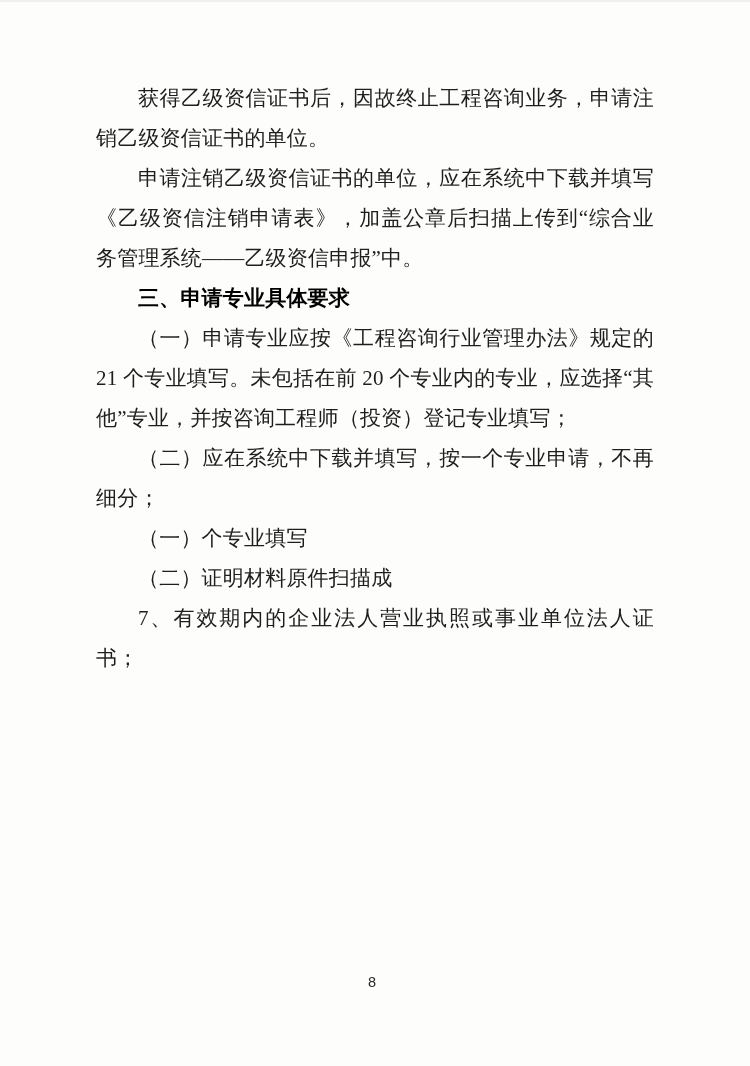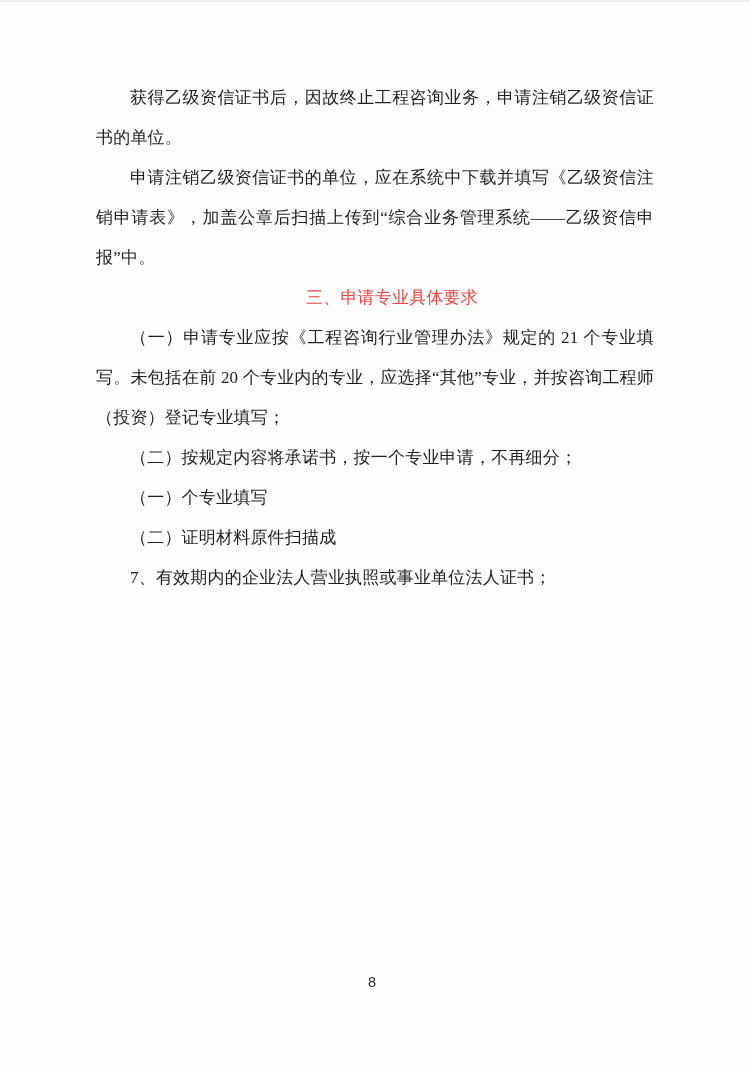--- a/index.html
+++ b/index.html
@@ -23,35 +23,35 @@
     position: absolute;
     left: 0; top: 0;
     width: 100%; height: 2px;
     background: #eef0ef;
   }
   .content {
     position: absolute;
     left: 96px;
     top: 78px;
     width: 558px;
-    font-size: 17px;
+    font-size: 21px;
     line-height: 40px;
     text-align: justify;
     letter-spacing: 0.2px;
   }
   .content p {
     margin: 0;
     padding: 0;
     text-indent: 2em;
   }
   .content p.heading {
     font-family: "Liberation Sans", "DejaVu Sans", sans-serif;
-    font-weight: normal;
-    color: #ef4444;
-    text-align: center;
+    font-weight: bold;
+    color: #000000;
+    text-align: left;
   }
   .page-number {
     position: absolute;
     left: 0;
     right: 6px;
     top: 972px;
     text-align: center;
     font-size: 14.5px;
     line-height: 20px;
     color: #2a2a2a;
@@ -60,19 +60,19 @@
 </style>
 </head>
 <body>
 
 <div class="page">
   <div class="content">
     <p class="body">获得乙级资信证书后，因故终止工程咨询业务，申请注销乙级资信证书的单位。</p>
     <p class="body">申请注销乙级资信证书的单位，应在系统中下载并填写《乙级资信注销申请表》，加盖公章后扫描上传到“综合业务管理系统——乙级资信申报”中。</p>
     <p class="heading">三、申请专业具体要求</p>
     <p class="body">（一）申请专业应按《工程咨询行业管理办法》规定的 21 个专业填写。未包括在前 20 个专业内的专业，应选择“其他”专业，并按咨询工程师（投资）登记专业填写；</p>
-    <p class="body">（二）按规定内容将承诺书，按一个专业申请，不再细分；</p>
+    <p class="body">（二）应在系统中下载并填写，按一个专业申请，不再细分；</p>
     <p class="body">（一）个专业填写</p>
     <p class="body">（二）证明材料原件扫描成</p>
     <p class="body">7、有效期内的企业法人营业执照或事业单位法人证书；</p>
   </div>
   <div class="page-number">8</div>
 </div>
 
 </body></html>

